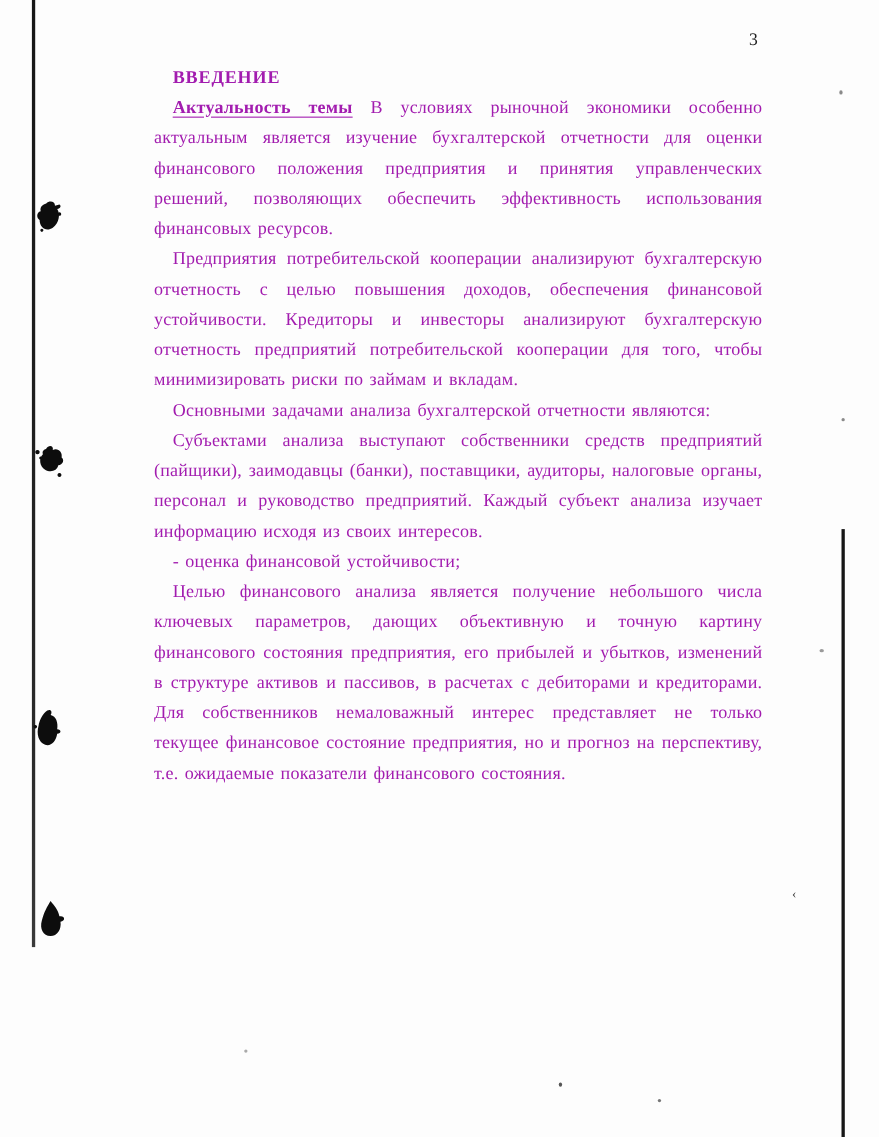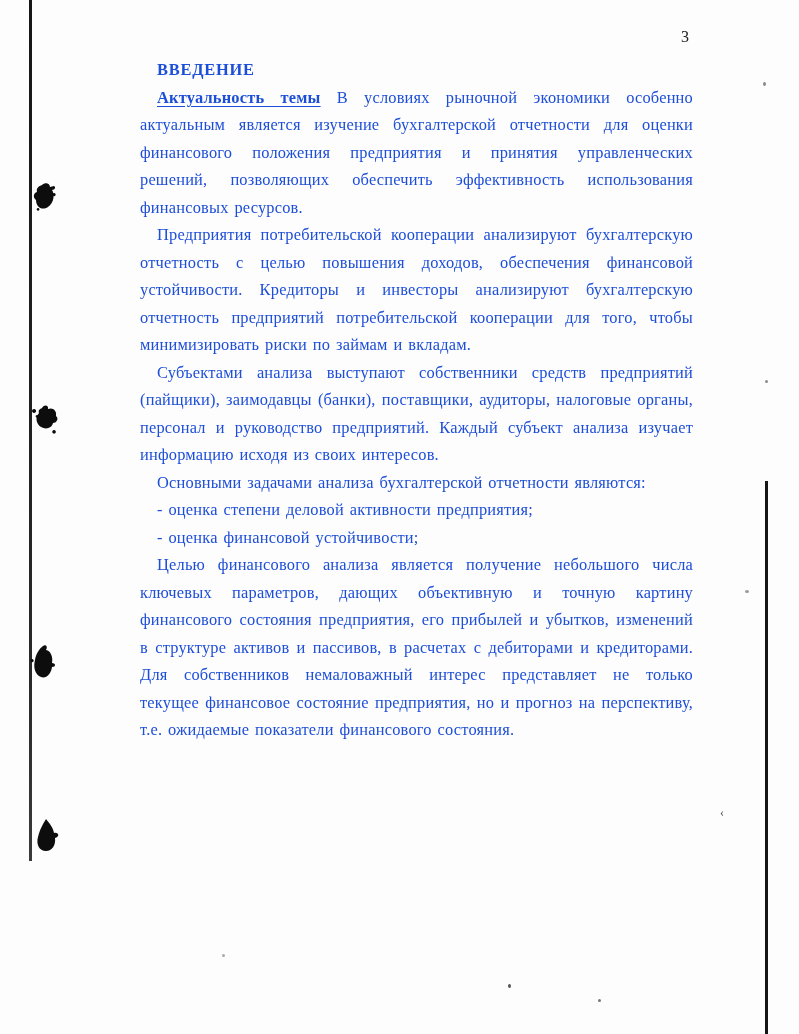--- a/index.html
+++ b/index.html
@@ -27,21 +27,21 @@
   .ink-blot { position: absolute; }
   .ink-blot path { fill: #0d0d0d; }
   .page-number {
     position: absolute; left: 670px; top: 28px;
     width: 30px; text-align: center;
     font-size: 16px; color: #222;
   }
   .content {
     position: absolute; left: 140px; top: 56px; width: 553px;
     font-size: 16.4px; line-height: 27.5px;
-    color: #1d4ed8;
+    color: #a21caf;
     letter-spacing: 0.2px;
     word-spacing: 1.5px;
     text-align: justify;
   }
   .heading {
     font-weight: bold;
     letter-spacing: 0.8px;
     text-indent: 17px;
   }
   .content p { margin: 0; text-indent: 17px; }
@@ -97,24 +97,23 @@
   </svg>
 
   <div class="page-number">3</div>
 
   <div class="content">
     <div class="heading">ВВЕДЕНИЕ</div>
 
     <p><span class="lead">Актуальность темы</span> <span>В условиях рыночной экономики особенно актуальным является изучение бухгалтерской отчетности для оценки финансового положения предприятия и принятия управленческих решений, позволяющих обеспечить эффективность использования финансовых ресурсов.</span></p>
 
     <p>Предприятия потребительской кооперации анализируют бухгалтерскую отчетность с целью повышения доходов, обеспечения финансовой устойчивости. Кредиторы и инвесторы анализируют бухгалтерскую отчетность предприятий потребительской кооперации для того, чтобы минимизировать риски по займам и вкладам.</p>
+    <p>Основными задачами анализа бухгалтерской отчетности являются:</p>
     <p>Субъектами анализа выступают собственники средств предприятий (пайщики), заимодавцы (банки), поставщики, аудиторы, налоговые органы, персонал и руководство предприятий. Каждый субъект анализа изучает информацию исходя из своих интересов.</p>
-    <p>Основными задачами анализа бухгалтерской отчетности являются:</p>
 
-    <div class="task-line">- оценка степени деловой активности предприятия;</div>
     <div class="task-line">- оценка финансовой устойчивости;</div>
 
     <p>Целью финансового анализа является получение небольшого числа ключевых параметров, дающих объективную и точную картину финансового состояния предприятия, его прибылей и убытков, изменений в структуре активов и пассивов, в расчетах с дебиторами и кредиторами. Для собственников немаловажный интерес представляет не только текущее финансовое состояние предприятия, но и прогноз на перспективу, т.е. ожидаемые показатели финансового состояния.</p>
   </div>
 
   <span class="stray-mark">‹</span>
 
   <span class="speck s1"></span>
   <span class="speck s2"></span>
   <span class="speck s3"></span>

